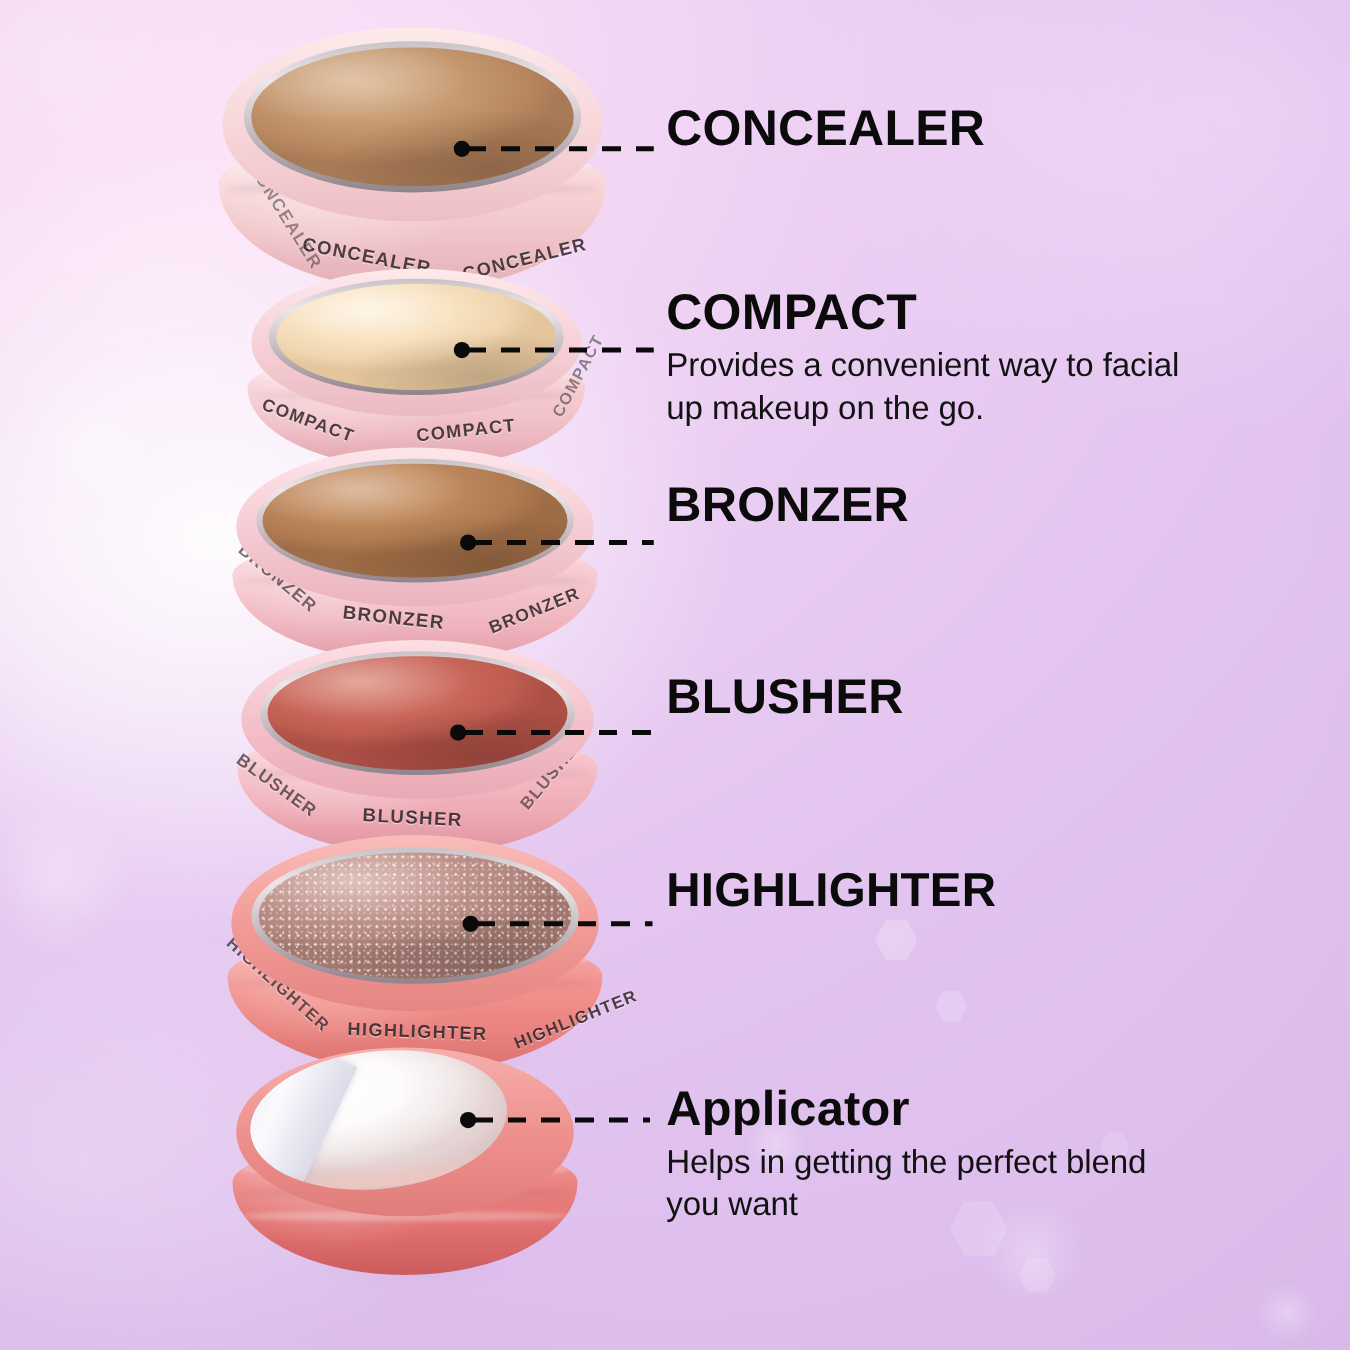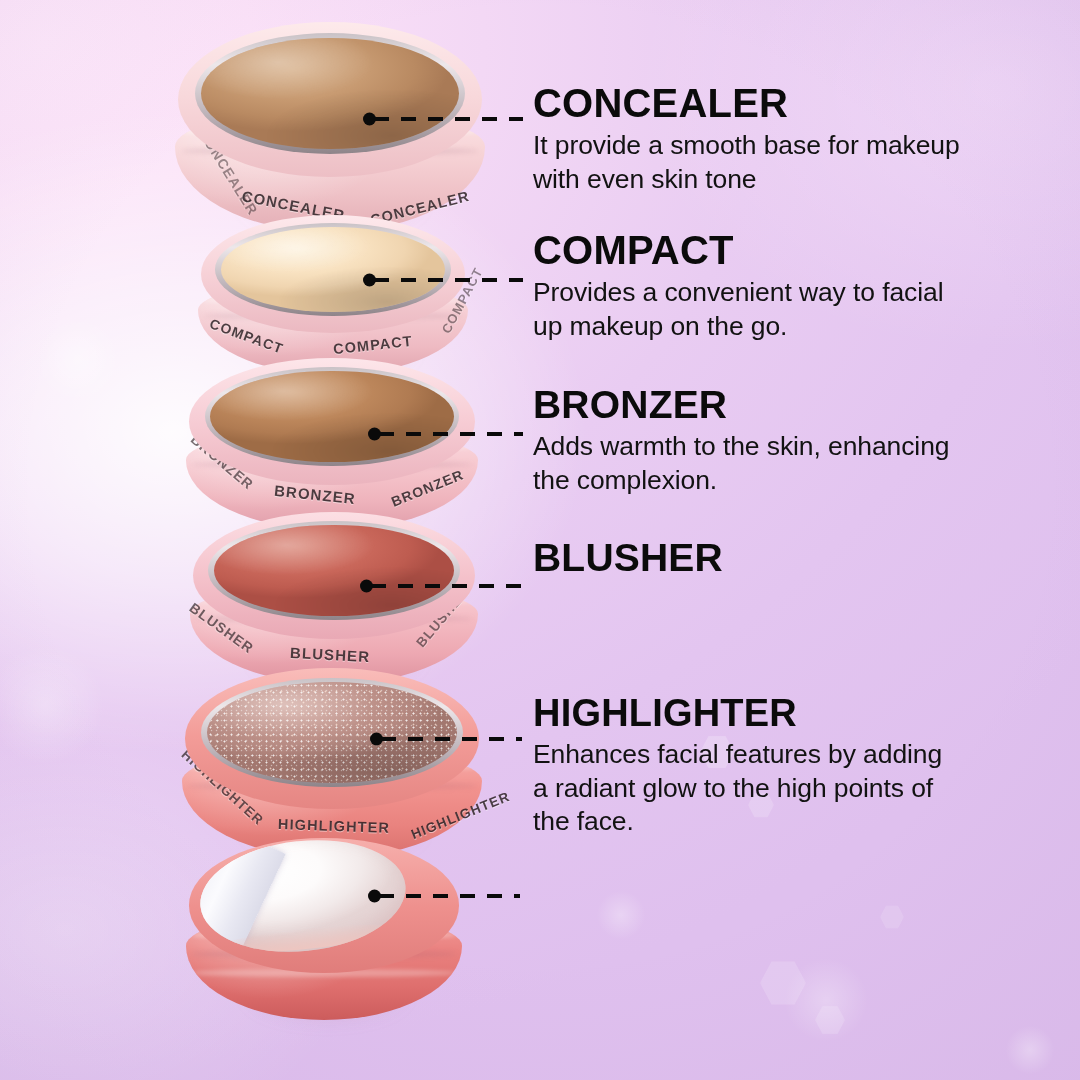--- a/index.html
+++ b/index.html
@@ -201,21 +201,20 @@
         <div class="gloss"></div>
       </div>
     </div>
   </div>
   <div class="conn" style="left:363px;top:111px;width:160px;">
     <div class="dot"></div>
     <div class="dash"></div>
   </div>
   <div class="txt t-concealer" style="top:83px;">
     <h2>CONCEALER</h2>
-    <p>It provide a smooth base for makeup with even skin tone</p>
   </div>
 
   <div class="compact" style="left:198px;top:215px;width:270px;height:160px;">
     <div class="shadow"></div>
     <div class="body" style="background:linear-gradient(180deg,#FBE0E4 0%,#F5CCD2 36%,#EEBAC2 70%,#E0A4AE 100%);">
       <div class="barrel" style="background:radial-gradient(70% 120% at 28% 8%, rgba(255,255,255,.55), rgba(255,255,255,0) 60%);"></div>
       <div class="groove" style="top:16%;"></div>
       <div class="groove g2" style="top:33%;"></div>
     </div>
     <div class="word" style="left:10px;top:113px;font-size:14px;transform:rotate(20deg);">COMPACT</div>
@@ -253,21 +252,20 @@
         <div class="gloss"></div>
       </div>
     </div>
   </div>
   <div class="conn" style="left:368px;top:426px;width:155px;">
     <div class="dot"></div>
     <div class="dash"></div>
   </div>
   <div class="txt t-bronzer" style="top:385px;">
     <h2>BRONZER</h2>
-    <p>Adds warmth to the skin, enhancing the complexion.</p>
   </div>
 
   <div class="compact" style="left:190px;top:512px;width:288px;height:172px;">
     <div class="shadow"></div>
     <div class="body" style="background:linear-gradient(180deg,#FAD2D8 0%,#F4BBC3 36%,#EDA8B2 70%,#DE929E 100%);">
       <div class="barrel" style="background:radial-gradient(70% 120% at 28% 8%, rgba(255,255,255,.52), rgba(255,255,255,0) 60%);"></div>
       <div class="groove" style="top:14%;"></div>
       <div class="groove g2" style="top:31%;"></div>
     </div>
     <div class="word" style="left:-6px;top:108px;font-size:14px;transform:rotate(36deg);opacity:.8;">BLUSHER</div>
@@ -305,21 +303,20 @@
         <div class="gloss"></div>
       </div>
     </div>
   </div>
   <div class="conn" style="left:370px;top:731px;width:152px;">
     <div class="dot"></div>
     <div class="dash"></div>
   </div>
   <div class="txt t-highlighter" style="top:694px;">
     <h2>HIGHLIGHTER</h2>
-    <p>Enhances facial features by adding a radiant glow to the high points of the face.</p>
   </div>
 
   <div class="compact" style="left:186px;top:838px;width:276px;height:182px;">
     <div class="shadow"></div>
     <div class="body" style="background:linear-gradient(180deg,#F39C9A 0%,#EA8280 34%,#DE6E6D 70%,#CC5C5C 100%);">
       <div class="barrel" style="background:radial-gradient(70% 120% at 30% 8%, rgba(255,255,255,.42), rgba(255,255,255,0) 60%);"></div>
       <div class="groove" style="top:16%;"></div>
       <div class="groove g2" style="top:34%;"></div>
       <div class="groove" style="top:52%;opacity:.7;"></div>
     </div>
@@ -327,14 +324,18 @@
       <div class="puff">
         <div class="band"></div>
         <div class="rimline"></div>
       </div>
     </div>
   </div>
   <div class="conn" style="left:368px;top:888px;width:152px;">
     <div class="dot"></div>
     <div class="dash"></div>
   </div>
+  <div class="txt t-applicator" style="top:868px;">
+    <h2>Applicator</h2>
+    <p>Helps in getting the perfect blend you want</p>
+  </div>
 
 </div>
 
 </body></html>

